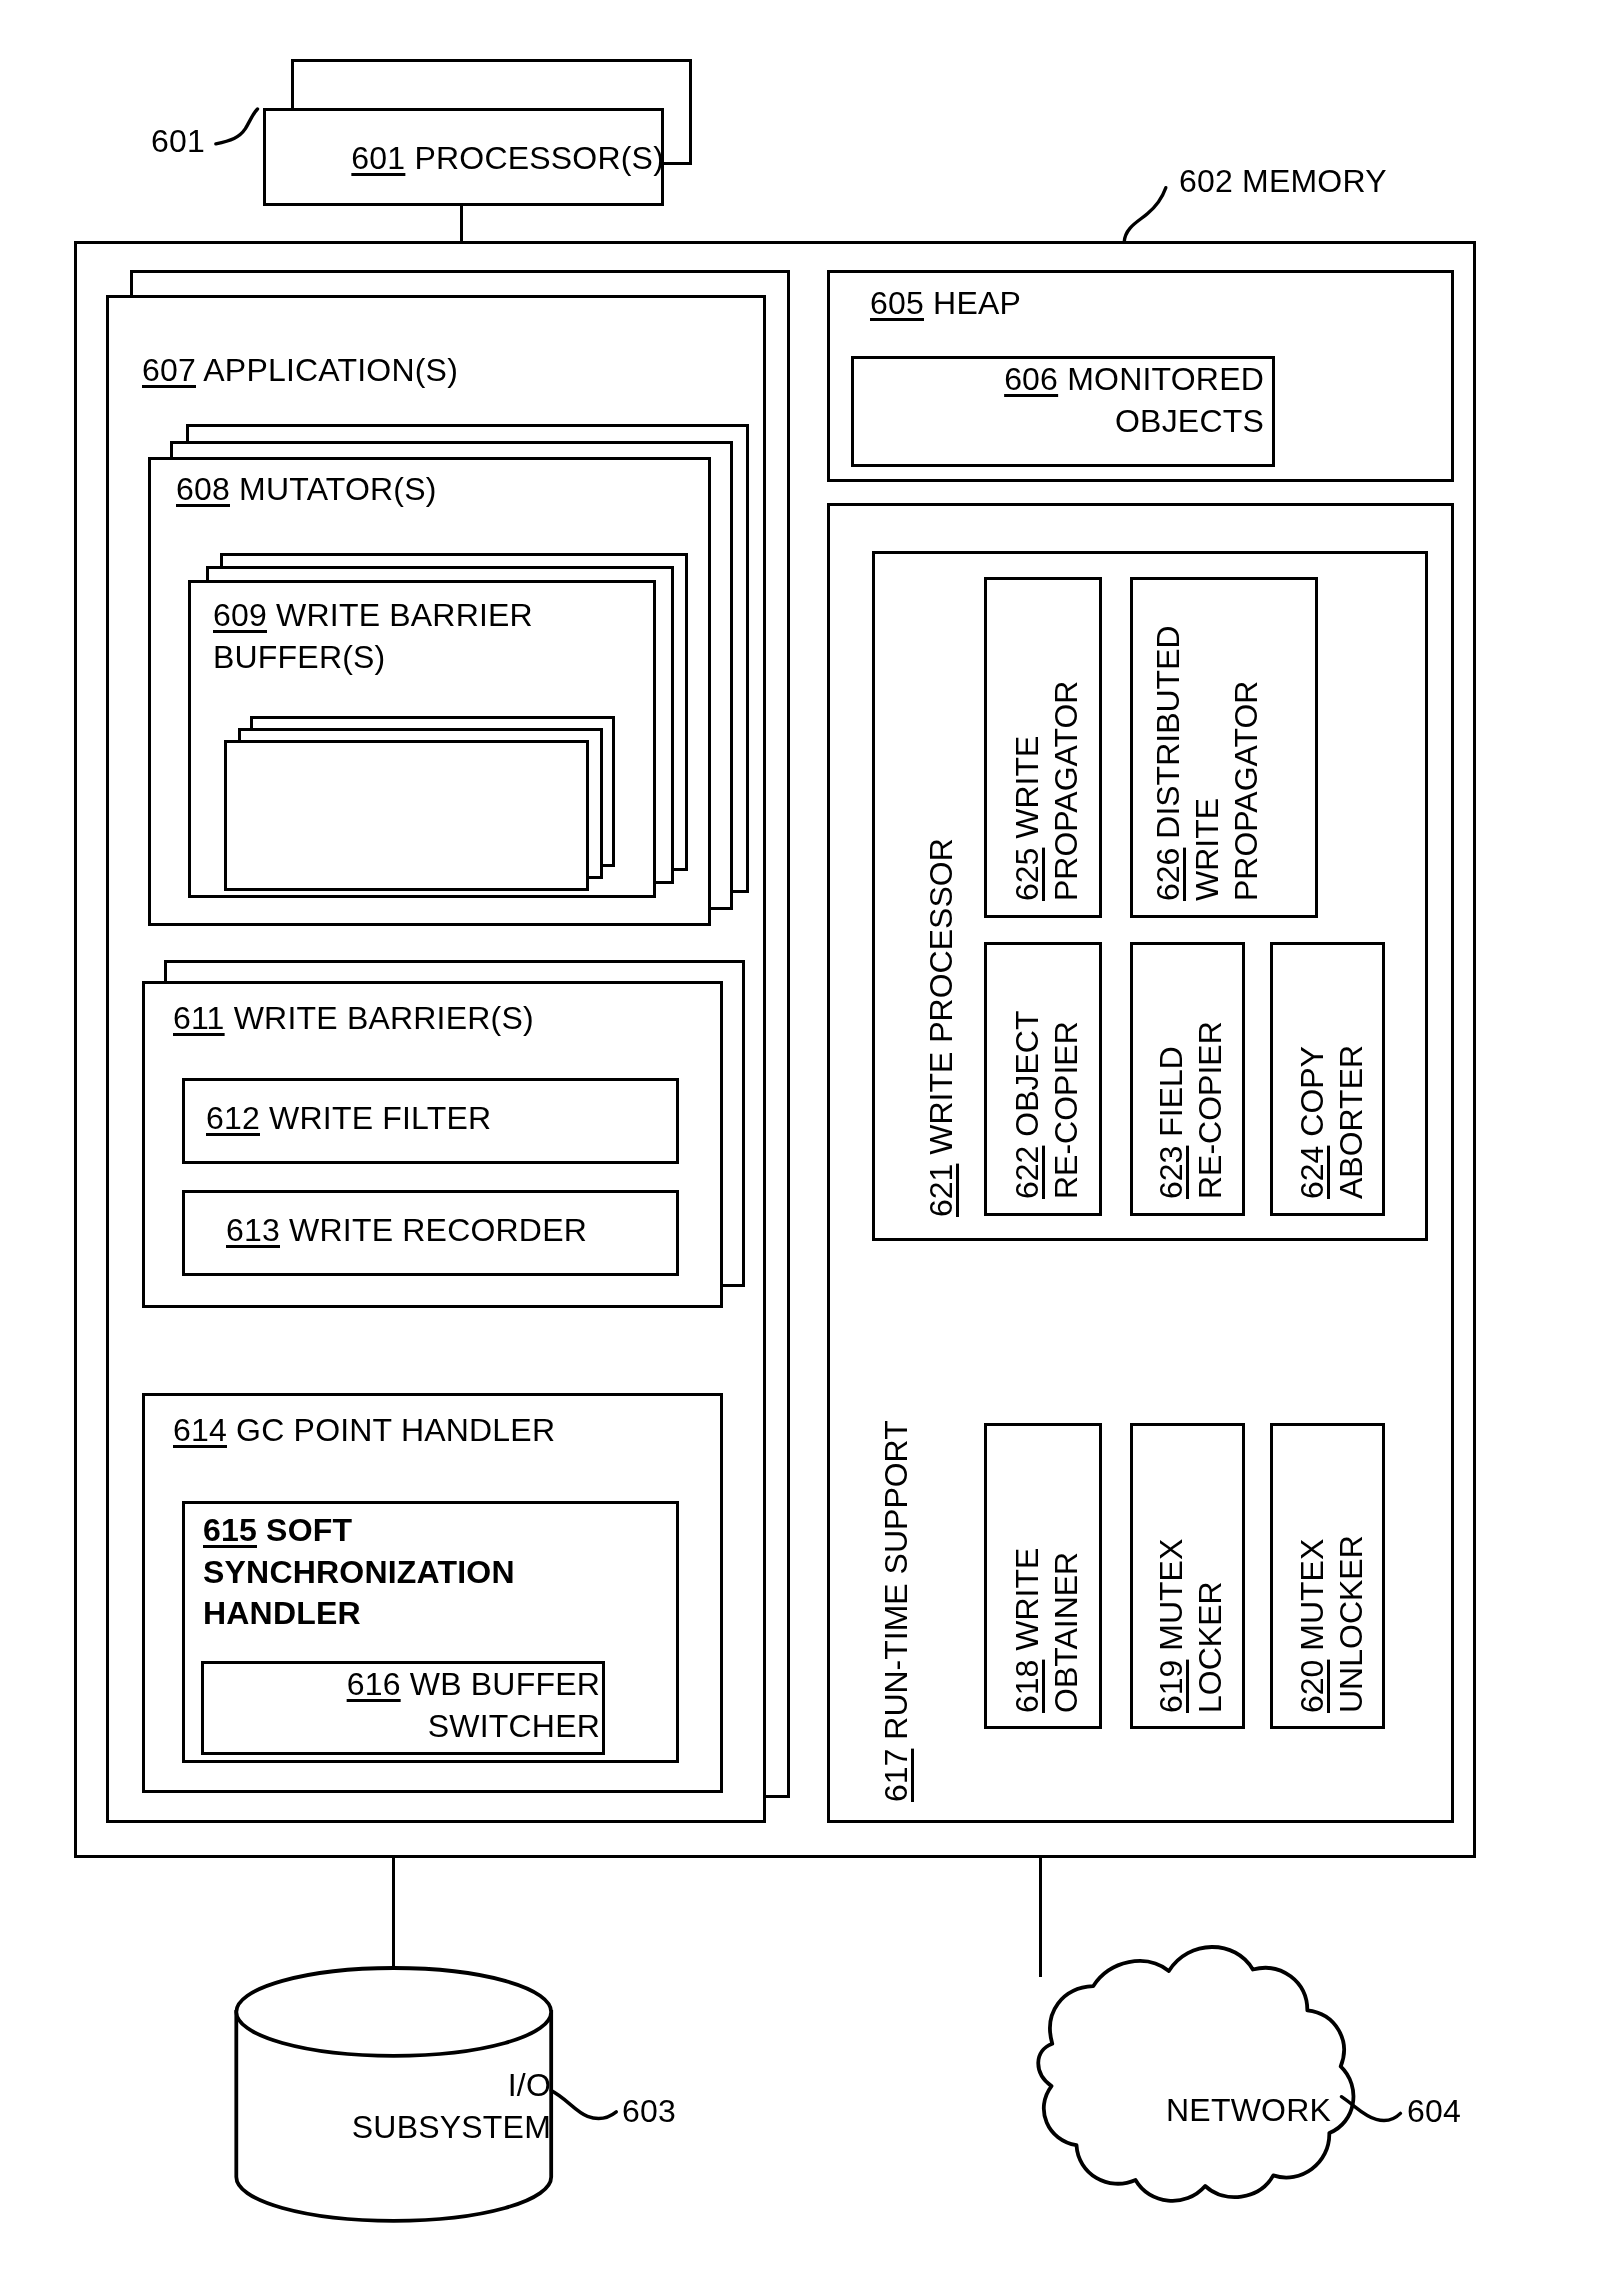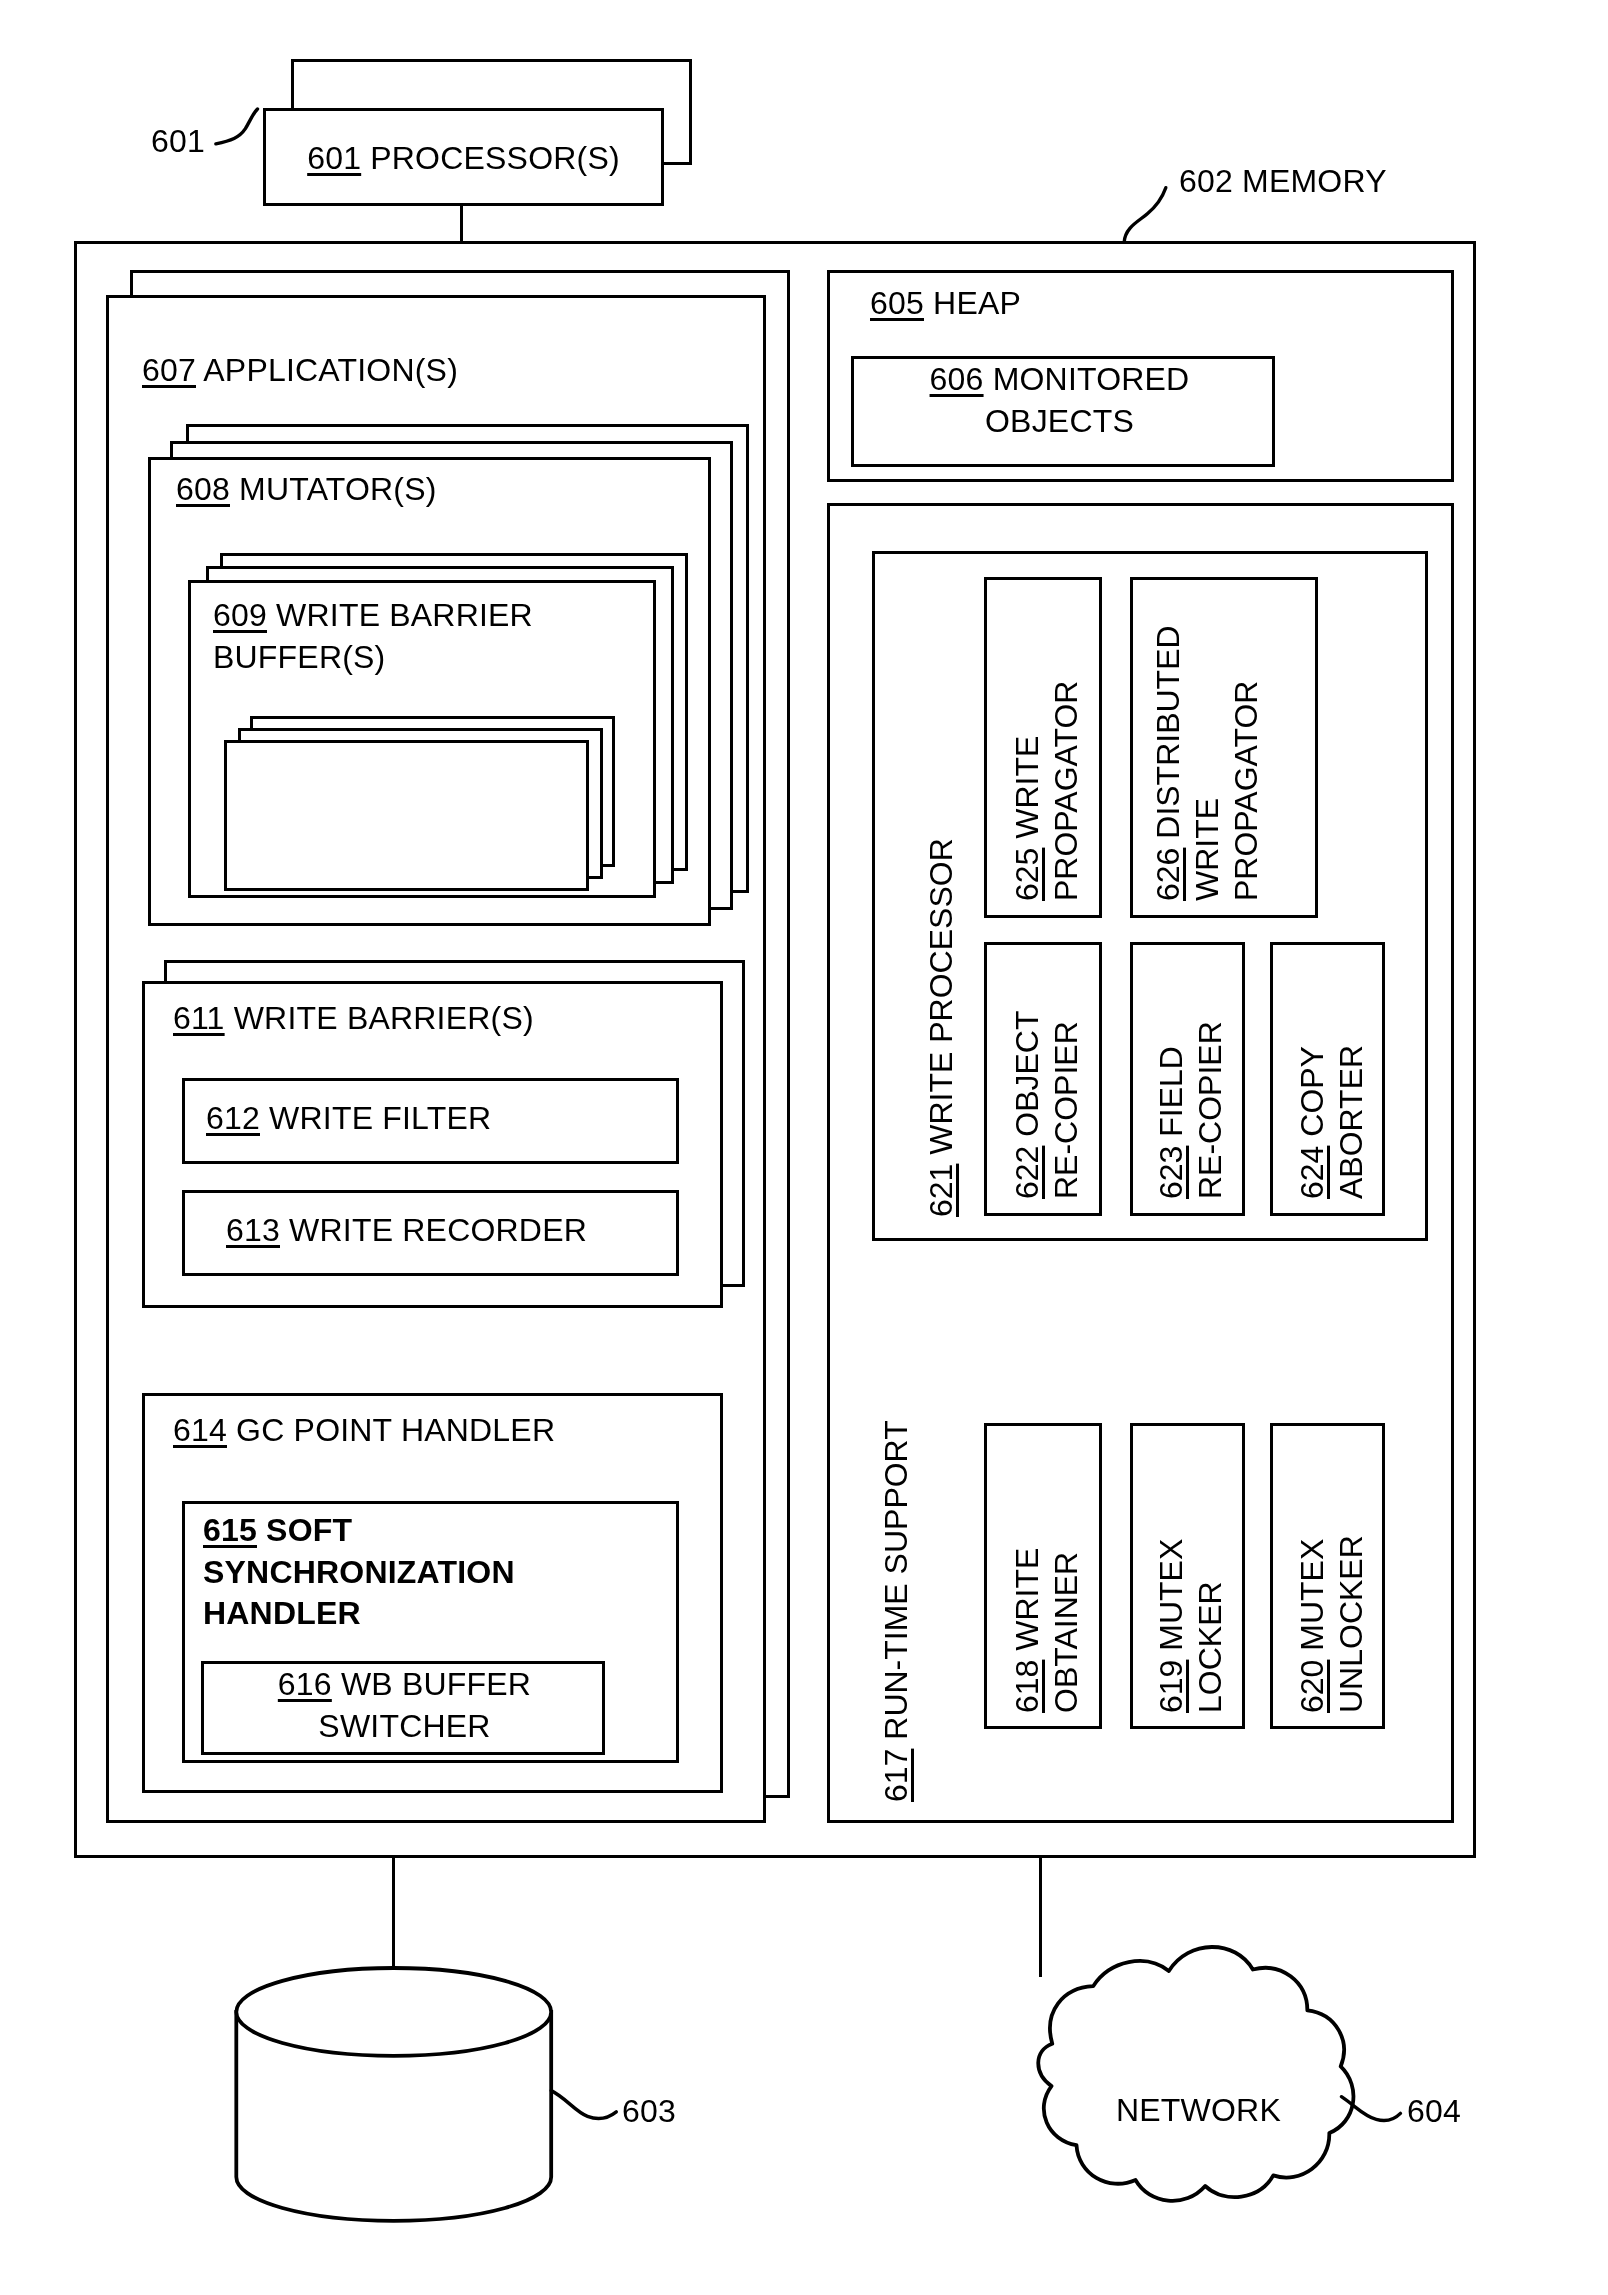--- a/index.html
+++ b/index.html
@@ -33,21 +33,21 @@
   }
   .lbl{
     position:absolute;
     font-size:32px;
     line-height:1.30;
     letter-spacing:0.2px;
     white-space:pre-line;
     color:#000;
   }
   .lbl .ref{ text-decoration:underline; text-underline-offset:3.8px; }
-  .lbl.ctr{text-align:center;}
+  .lbl.ctr{text-align:right;}
   
   .vlbl{
     position:absolute;
     font-size:32px;
     line-height:1.22;
     white-space:pre-line;
     transform-origin:0 0;
     transform:rotate(-90deg);
     color:#000;
   }
@@ -155,20 +155,21 @@
   <div class="box thin" style="left:1270px;top:1423px;width:115px;height:306px;z-index:4;"></div>
   <div class="vlbl" style="left:1293px;top:1713px;z-index:6;"><span class="ref">620</span><span> </span><span>MUTEX</span><br><span>UNLOCKER</span></div>
 
   <div class="line vline" style="left:392px;top:1856px;height:121px;z-index:1;"></div>
   <div class="line vline" style="left:1039px;top:1856px;height:121px;z-index:1;"></div>
 
   <svg style="left:0;top:0;width:1608px;height:2295px;z-index:3;" viewBox="0 0 2124 3032" width="1608" height="2295">
     <path class="cyl-fill" d="M 312 2658 L 312 2876 A 208 58 0 0 0 728 2876 L 728 2658 Z"></path>
     <ellipse class="cyl-fill" cx="520" cy="2658" rx="208" ry="58"></ellipse>
   </svg>
+  <div class="lbl ctr" style="left:236px;top:2065px;width:315px;z-index:5;"><span>I/O</span><br><span>SUBSYSTEM</span></div>
 
   <svg style="left:0;top:0;width:1608px;height:2295px;z-index:6;" viewBox="0 0 2124 3032" width="1608" height="2295">
     <path class="leader" d="M 728 2762 C 748 2772 760 2790 776 2796 C 792 2802 804 2798 814 2790"></path>
   </svg>
   <div class="lbl" style="left:622px;top:2091px;z-index:7;"><span>603</span></div>
 
   <svg style="left:0;top:0;width:1608px;height:2295px;z-index:3;" viewBox="0 0 2124 3032" width="1608" height="2295">
     <path class="stroke" fill="#fff" d="
       M 1390 2700
       C 1378 2658 1404 2626 1444 2624

